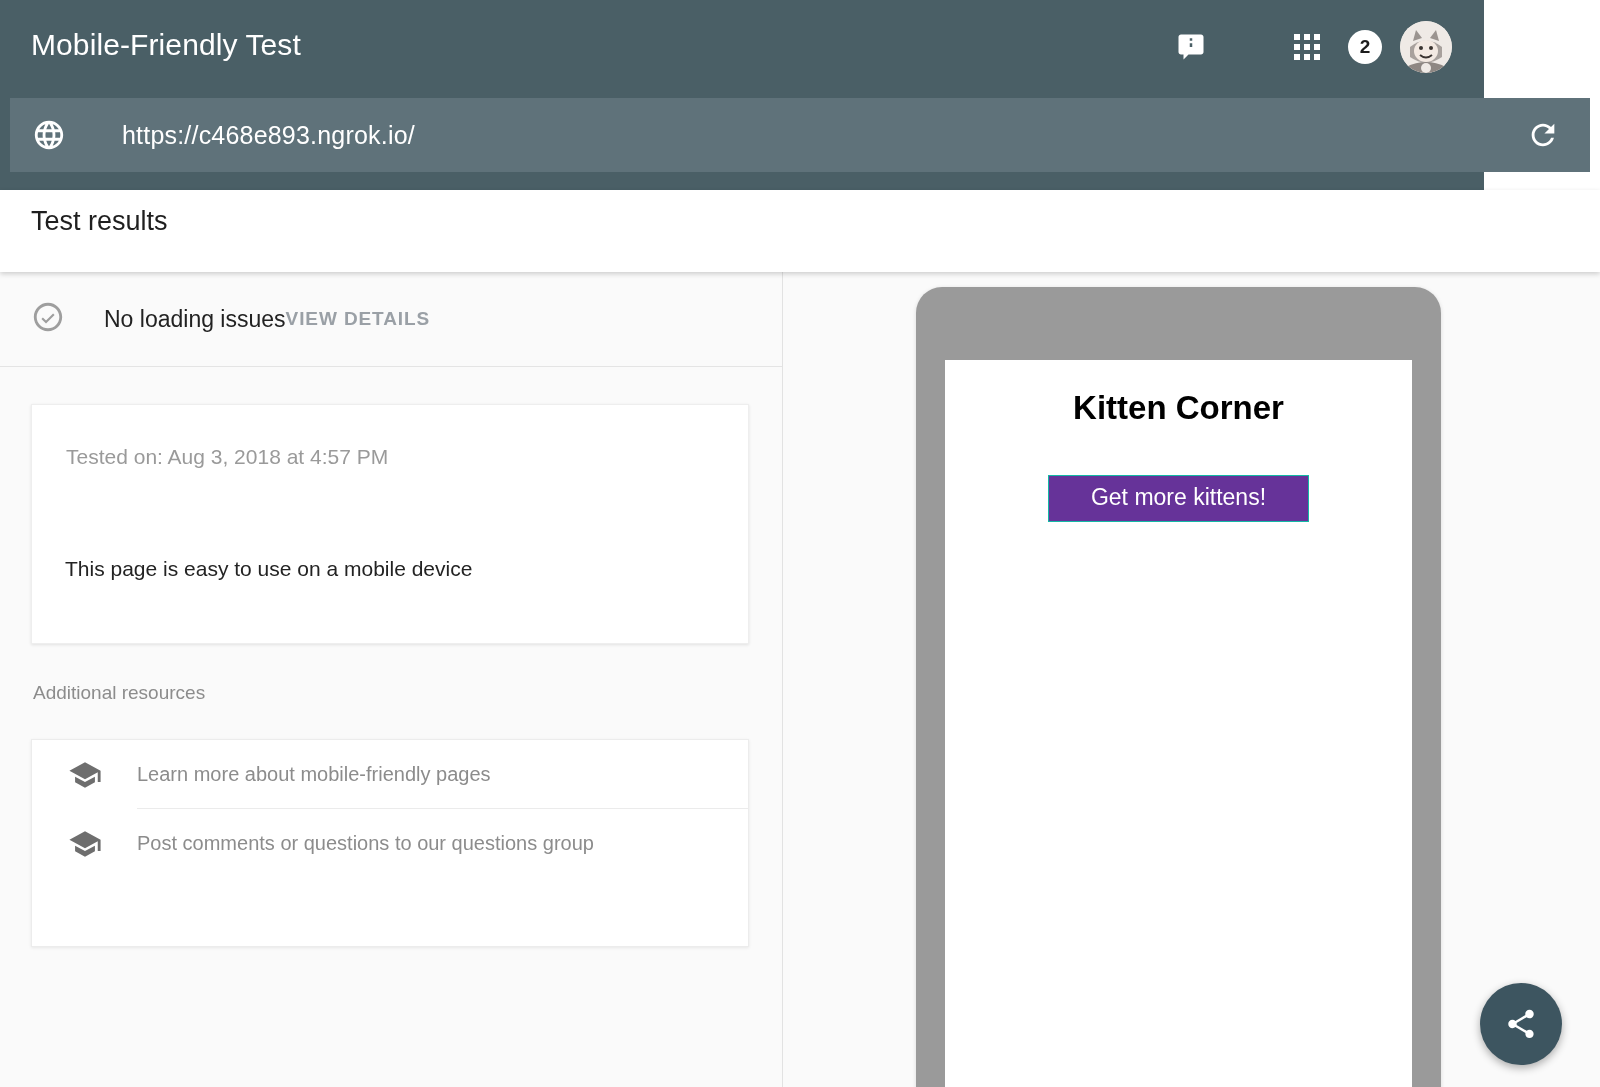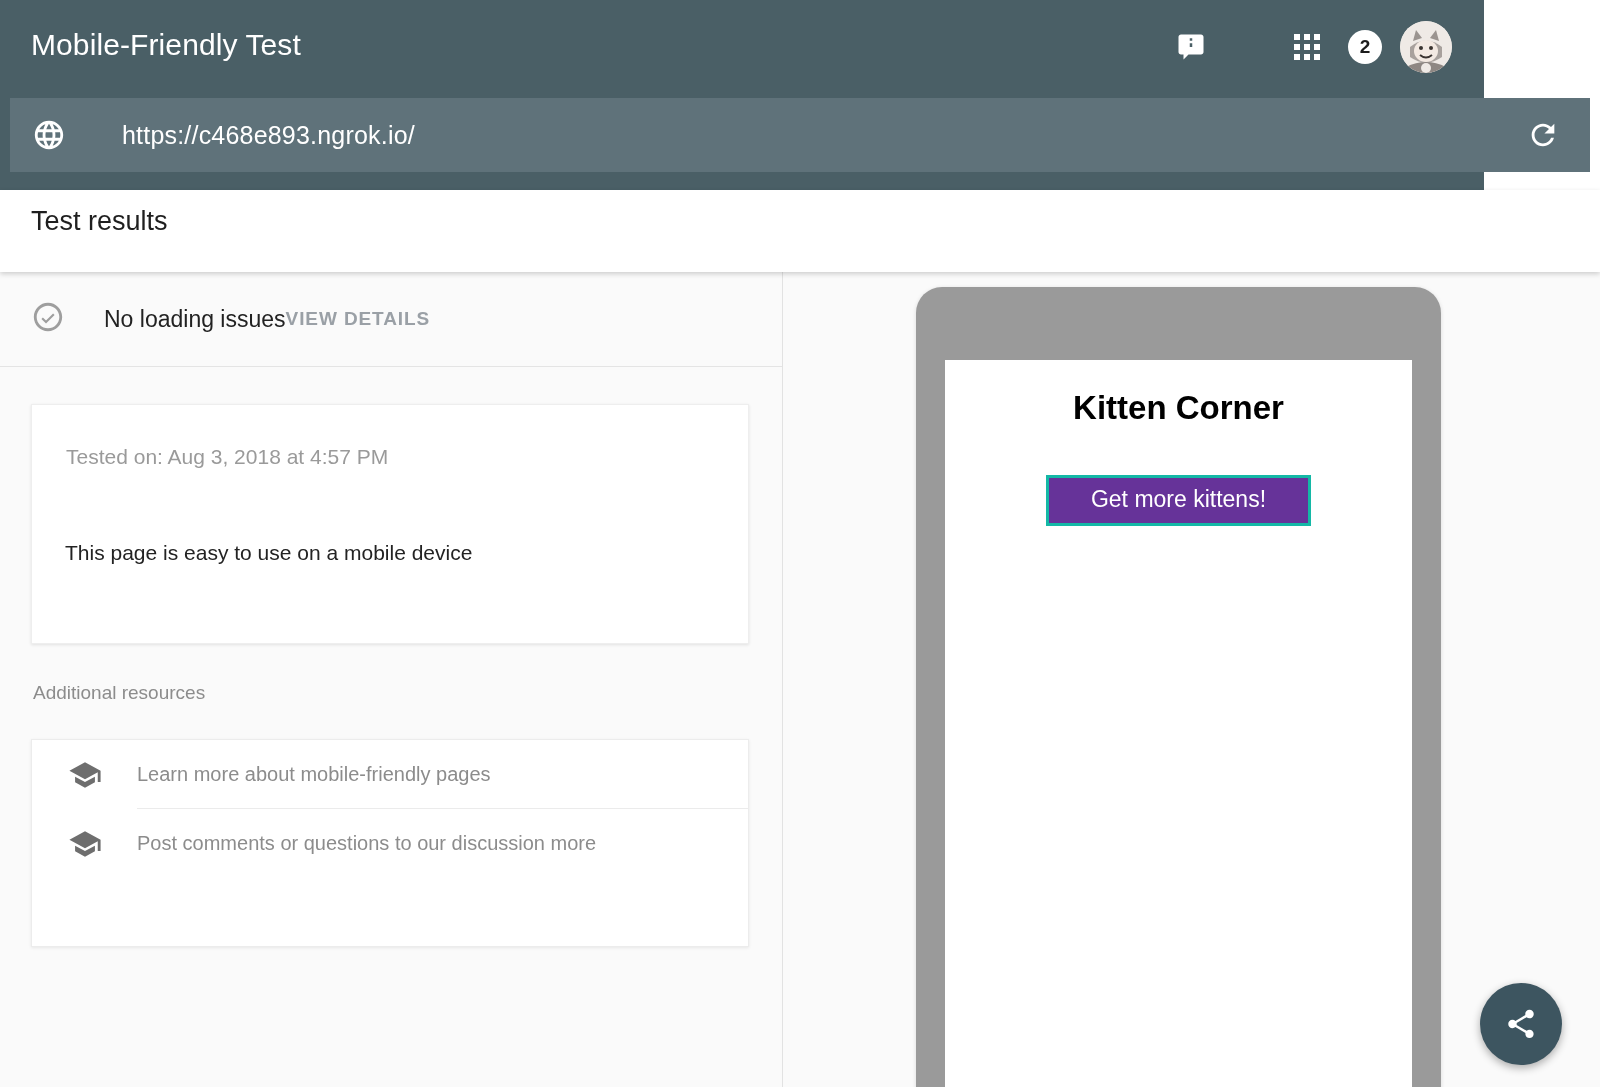--- a/index.html
+++ b/index.html
@@ -226,21 +226,21 @@
     top: 80px;
     font-size: 43px;
     color: #0f9d58;
     font-weight: 400;
     letter-spacing: -0.3px;
   }
 
   .verdict-sub {
     position: absolute;
     left: 33px;
-    top: 136px;
+    top: 152px;
     font-size: 21px;
     color: #232323;
   }
 
   .addl-header {
     position: absolute;
     left: 33px;
     top: 410px;
     font-size: 19px;
     color: #8c8c8c;
@@ -335,21 +335,21 @@
     margin-top: 48px;
     text-align: center;
   }
 
   .kitten-btn {
     display: inline-block;
     background: #663399;
     color: #ffffff;
     font-size: 23px;
     padding: 9px 42px 11px;
-    border: 3px solid #14b8a6;
+    border: 1px solid #14b8a6;
     font-family: "Liberation Sans", sans-serif;
     cursor: pointer;
     line-height: 1.1;
   }
 
   
   .fab {
     position: absolute;
     right: 38px;
     bottom: 22px;
@@ -467,21 +467,21 @@
           <span class="res-label">Learn more about mobile-friendly pages</span>
         </div>
 
         <div class="res-item">
           <span class="res-icon">
             <svg width="34" height="34" viewBox="0 0 24 24" aria-hidden="true">
               <path fill="#6e6e6e" d="M12 3L1 9l11 6 9-4.91V17h2V9L12 3z"></path>
               <path fill="#6e6e6e" d="M5 13.18v4L12 21l7-3.82v-4L12 17l-7-3.82z"></path>
             </svg>
           </span>
-          <span class="res-label">Post comments or questions to our discussion more</span>
+          <span class="res-label">Post comments or questions to our questions group</span>
         </div>
 
       </div>
     </div>
 
     <div class="right-pane">
       <div class="phone">
         <div class="phone-screen">
           <div class="kitten-title">Kitten Corner</div>
           <div class="kitten-btn-wrap">

